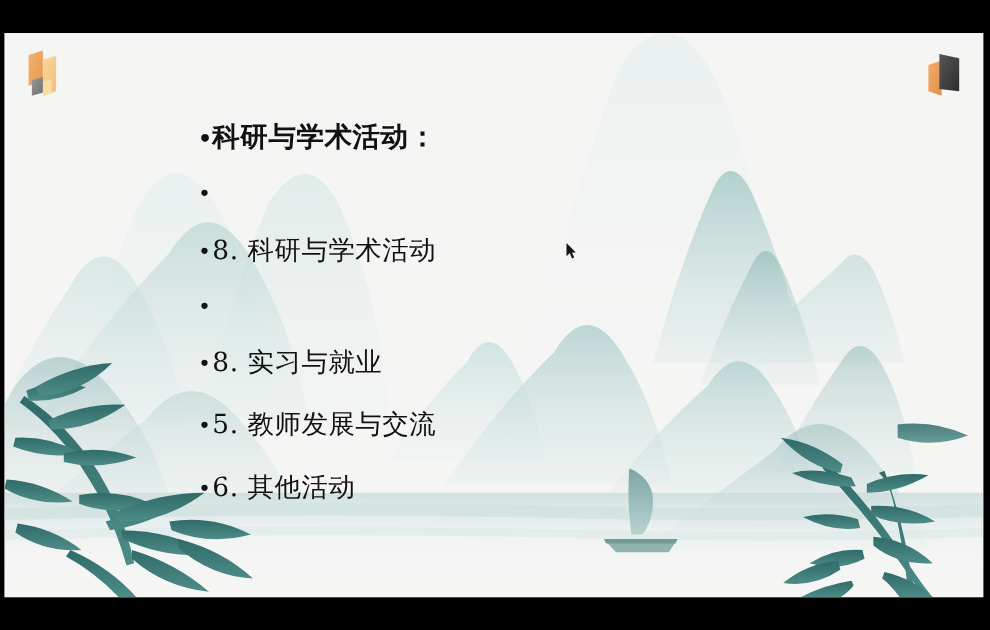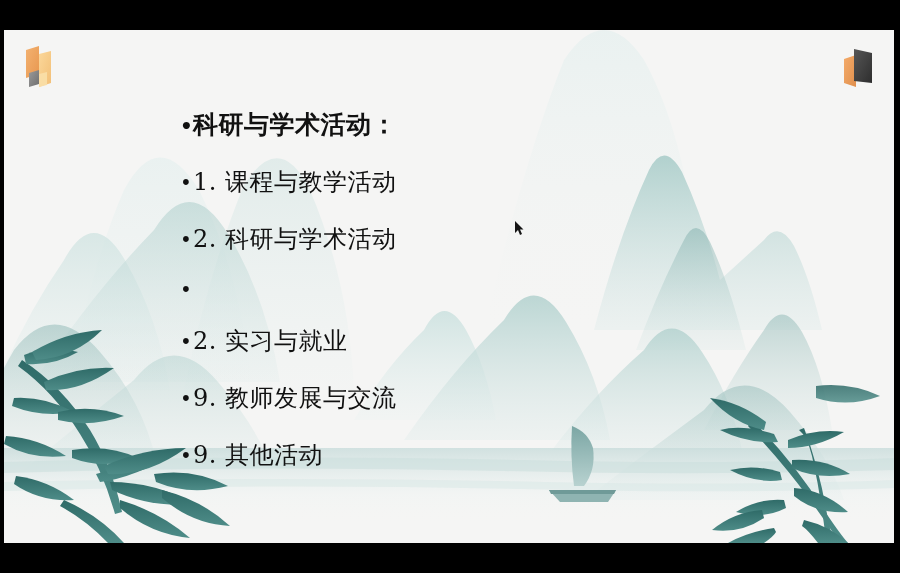--- a/index.html
+++ b/index.html
@@ -240,45 +240,44 @@
 
     <div id="text-block">
 
       <div class="line title-line">
         <span class="bullet">•</span>
         <span>科研与学术活动：</span>
       </div>
 
       <div class="line item-line">
         <span class="bullet">•</span>
-        <span>1. 课程与教学活动</span>
-      </div>
-
-      <div class="line item-line">
-        <span class="bullet">•</span>
-        <span>2. 科研与学术活动</span>
-      </div>
-
-      <div class="line item-line">
-        <span class="bullet">•</span>
-      </div>
-
-      <div class="line item-line">
-        <span class="bullet">•</span>
-        <span>2. 实习与就业</span>
-      </div>
-
-      <div class="line item-line">
-        <span class="bullet">•</span>
-        <span>9. 教师发展与交流</span>
-      </div>
-
-      <div class="line item-line">
-        <span class="bullet">•</span>
-        <span>9. 其他活动</span>
+      </div>
+
+      <div class="line item-line">
+        <span class="bullet">•</span>
+        <span>8. 科研与学术活动</span>
+      </div>
+
+      <div class="line item-line">
+        <span class="bullet">•</span>
+      </div>
+
+      <div class="line item-line">
+        <span class="bullet">•</span>
+        <span>8. 实习与就业</span>
+      </div>
+
+      <div class="line item-line">
+        <span class="bullet">•</span>
+        <span>5. 教师发展与交流</span>
+      </div>
+
+      <div class="line item-line">
+        <span class="bullet">•</span>
+        <span>6. 其他活动</span>
       </div>
 
     </div>
   </div>
 
   <svg id="cursor" viewBox="0 0 11 16">
     <path d="M1 1 L1 13 L4 10 L6 15 L8 14 L6 9.5 L9.5 9.5 Z" fill="#151515"></path>
   </svg>
 
 </div>

